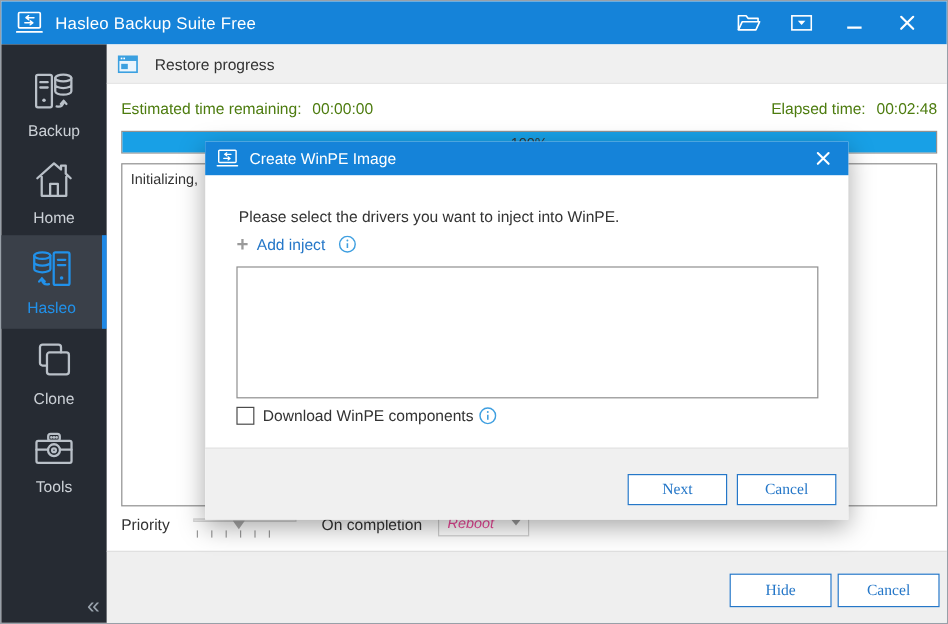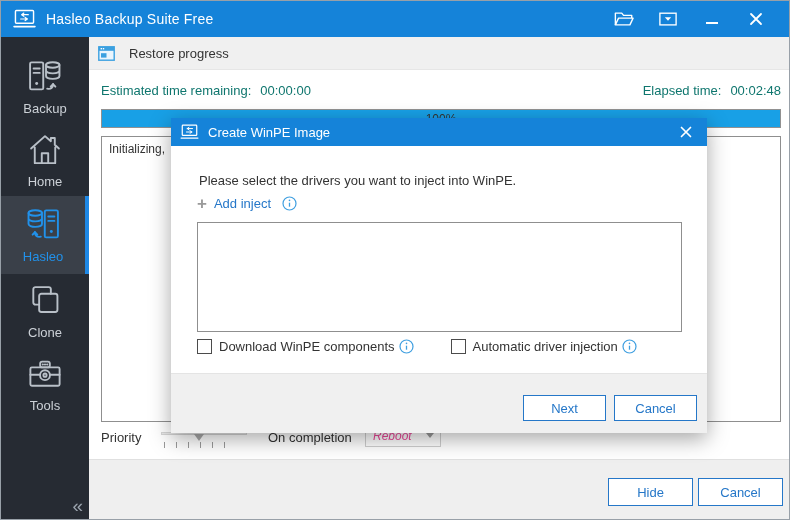--- a/index.html
+++ b/index.html
@@ -32,21 +32,21 @@
   .collapse{position:absolute;right:6px;bottom:4px;color:#9aa3ad;font-size:19px;cursor:pointer;}
 
   
   .header{position:absolute;left:88px;top:36px;width:702px;height:33px;background:#f0f0f0;
     display:flex;align-items:center;border-bottom:1px solid #e6e6e6;}
   .header .hicon{margin:0 14px 0 9px;display:flex;}
   .header .htitle{font-size:13px;color:#333;}
 
   
   .content{position:absolute;left:88px;top:69px;width:702px;height:389px;background:#fff;}
-  .times{position:absolute;left:12px;right:10px;top:13px;display:flex;font-size:13px;color:#0f766e;}
+  .times{position:absolute;left:12px;right:10px;top:13px;display:flex;font-size:13px;color:#4d7c0f;}
   .times .val{margin-left:9px;}
   .times .right{margin-left:auto;}
   .pbar{position:absolute;left:12px;right:10px;top:39px;height:19px;border:1px solid #919191;
     background:#fff;}
   .pfill{height:100%;background:var(--progress_fill);}
   .plabel{position:absolute;left:0;right:0;top:2px;text-align:center;font-size:12px;color:#333;}
   .logbox{position:absolute;left:12px;right:10px;top:66px;height:286px;border:1px solid #8f8f8f;
     background:#fff;font-size:12px;color:#333;padding:5px 7px;overflow:hidden;}
   .ctl-row{position:absolute;left:12px;right:10px;top:356px;height:26px;font-size:13px;color:#333;}
   .ctl-row .plab{position:absolute;left:0;top:4px;}
@@ -59,21 +59,21 @@
   .ctl-row .oclab{position:absolute;left:167px;top:4px;}
   .dropdown{position:absolute;left:264px;top:-2px;width:76px;height:23px;border:1px solid #cfcfcf;
     background:#fff;color:#ec4899;font-size:12px;display:flex;align-items:center;padding-left:7px;cursor:default;font-style:italic;}
   .dropdown .caret{margin-left:auto;margin-right:6px;width:0;height:0;
     border-left:4px solid transparent;border-right:4px solid transparent;border-top:5px solid #9a9a9a;}
 
   
   .bottombar{position:absolute;left:88px;top:458px;width:702px;height:61px;background:#efefef;
     border-top:1px solid #e0e0e0;}
   .btn{background:#fff;border:1px solid var(--button_blue);color:var(--button_blue);
-    font-size:13px;font-family:Liberation Sans, sans-serif;cursor:pointer;}
+    font-size:13px;font-family:Liberation Serif, serif;cursor:pointer;}
   .bottombar .btn{position:absolute;top:18px;width:85px;height:28px;}
   .btn-hide{right:98px;}
   .btn-wcancel{right:8px;}
 
   
   .dialog{position:absolute;left:170px;top:117px;width:536px;height:315px;background:#fff;
     box-shadow:0 6px 20px rgba(0,0,0,.35);z-index:10;}
   .dlg-titlebar{position:absolute;left:0;top:0;right:0;height:28px;background:var(--titlebar);
     display:flex;align-items:center;color:#fff;}
   .dlg-titlebar .logo{margin:0 9px 0 9px;display:flex;}
@@ -279,31 +279,20 @@
         <span class="cbox"></span>
         <span>Download WinPE components</span>
         <span class="info">
           <svg width="15" height="15" viewBox="0 0 15 15">
               <circle cx="7.5" cy="7.5" r="6.5" fill="none" stroke="var(--info)" stroke-width="1.2"></circle>
               <path d="M7.5 6.7 v4" stroke="var(--info)" stroke-width="1.3"></path>
               <circle cx="7.5" cy="4.4" r="0.8" fill="var(--info)"></circle>
             </svg>
         </span>
       </span>
-      <span class="cb-item second">
-        <span class="cbox"></span>
-        <span>Automatic driver injection</span>
-        <span class="info">
-          <svg width="15" height="15" viewBox="0 0 15 15">
-              <circle cx="7.5" cy="7.5" r="6.5" fill="none" stroke="var(--info)" stroke-width="1.2"></circle>
-              <path d="M7.5 6.7 v4" stroke="var(--info)" stroke-width="1.3"></path>
-              <circle cx="7.5" cy="4.4" r="0.8" fill="var(--info)"></circle>
-            </svg>
-        </span>
-      </span>
     </div>
 
     <div class="dlg-footer">
       <button class="btn btn-next">Next</button>
       <button class="btn btn-dcancel">Cancel</button>
     </div>
   </div>
 
 </div>
 

